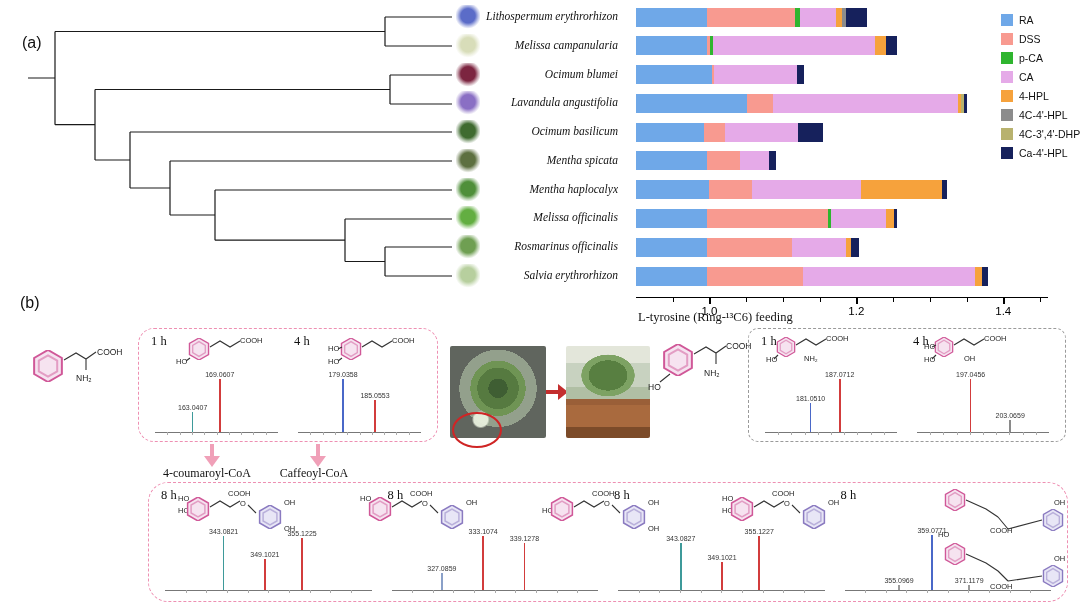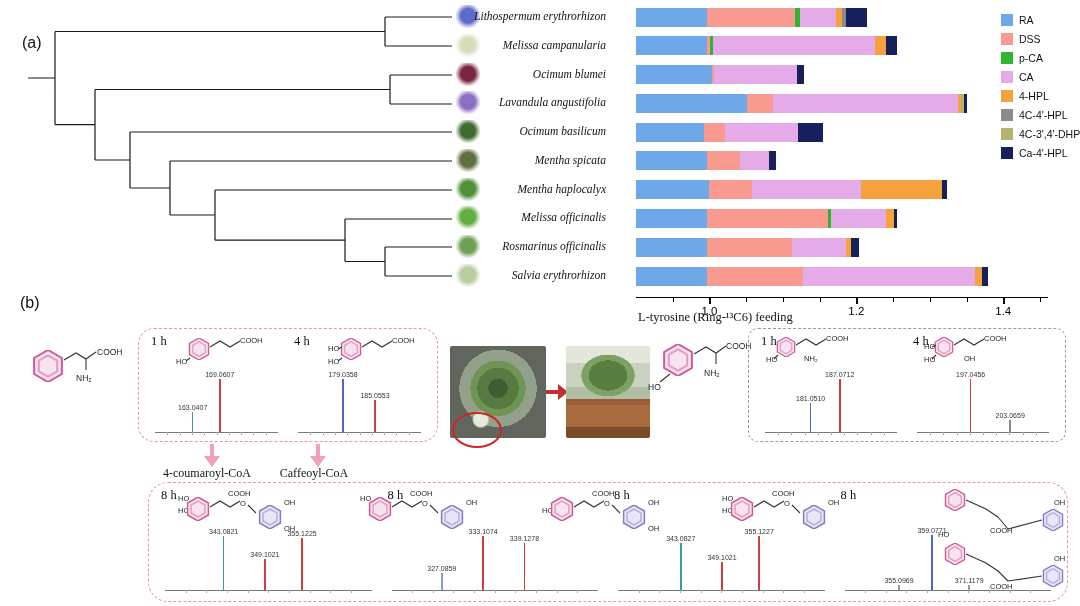--- a/index.html
+++ b/index.html
@@ -4,21 +4,21 @@
 <style>
   html,body{margin:0;padding:0;background:#fff;}
   .page{position:relative;width:1080px;height:606px;background:#ffffff;
         font-family:"Liberation Sans",sans-serif;overflow:hidden;}
   .panel-label{position:absolute;font-size:16px;color:#111;}
   
   .tree{position:absolute;left:18px;top:4px;width:440px;height:292px;}
   .tree path{stroke:#1a1a1a;stroke-width:1.2;fill:none;}
   .rows{position:absolute;left:0;top:0;width:1080px;height:300px;}
   .thumb{position:absolute;left:456px;width:24px;height:24px;border-radius:3px;}
-  .spname{position:absolute;left:444px;width:162px;text-align:right;
+  .spname{position:absolute;left:456px;width:162px;text-align:right;
           font:italic 11.5px "Liberation Serif",serif;color:#111;white-space:nowrap;}
   
   .chart{position:absolute;left:636px;top:0;width:404px;height:296px;}
   .bar{position:absolute;left:0;height:19px;display:flex;}
   .seg{height:100%;}
   .xaxis{position:absolute;left:636px;top:297px;width:412px;height:24px;border-top:1.3px solid #000;}
   .tick{position:absolute;top:0;width:1px;height:4px;background:#000;}
   .tick.major{height:6px;width:1.3px;}
   .ticklab{position:absolute;top:7px;transform:translateX(-50%);font-size:11.5px;color:#000;}
   .legend{position:absolute;left:1001px;top:10px;}

